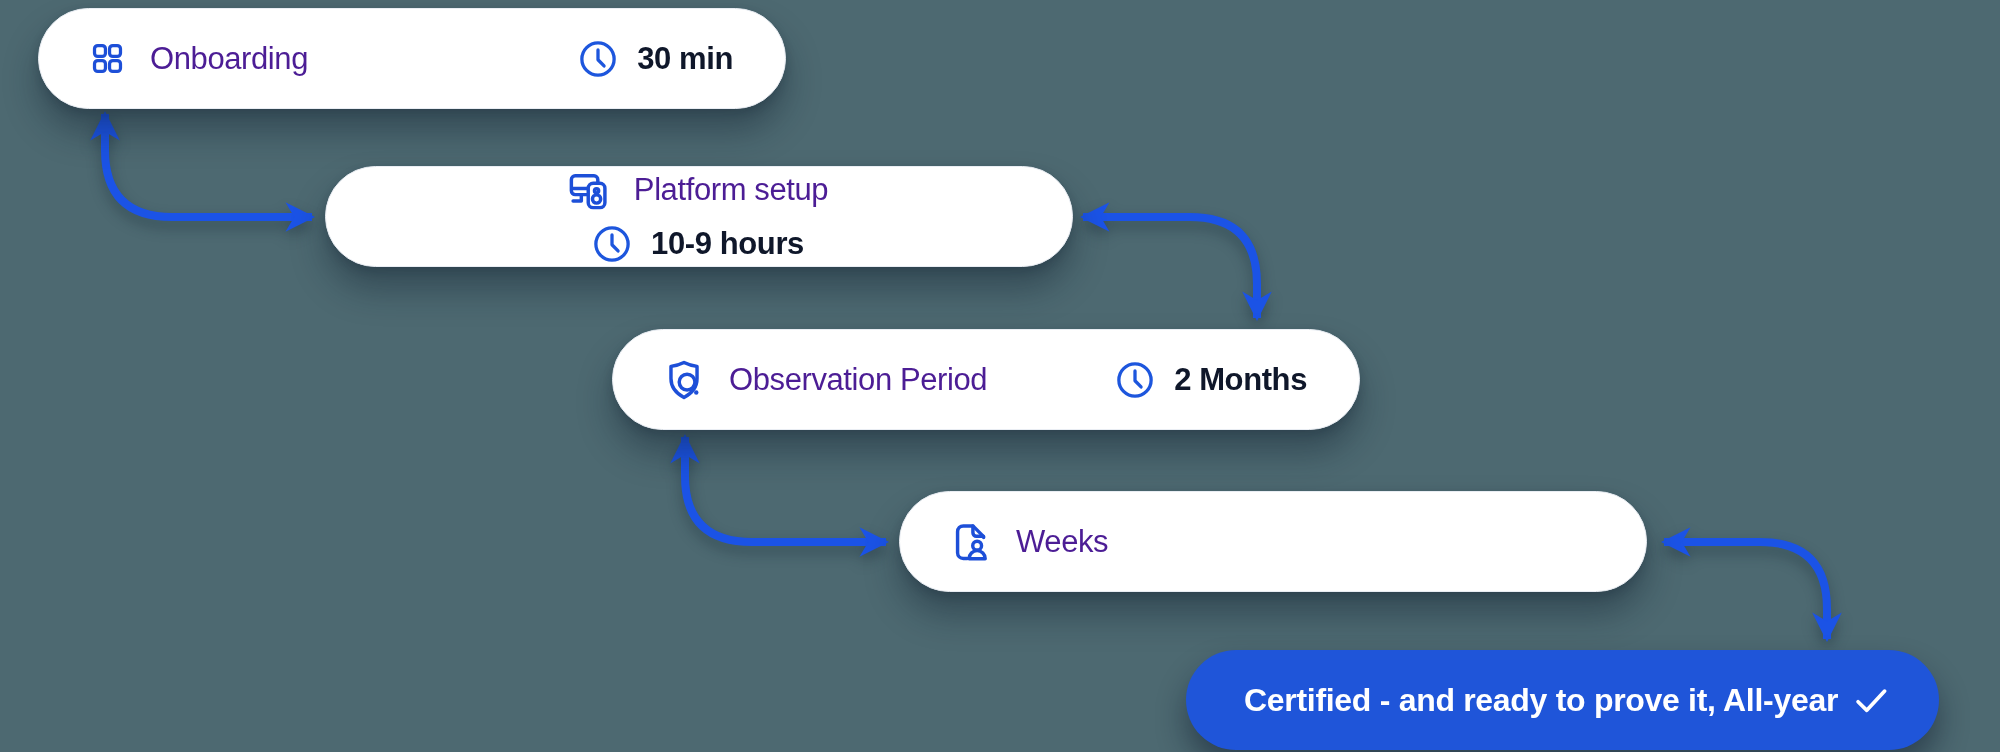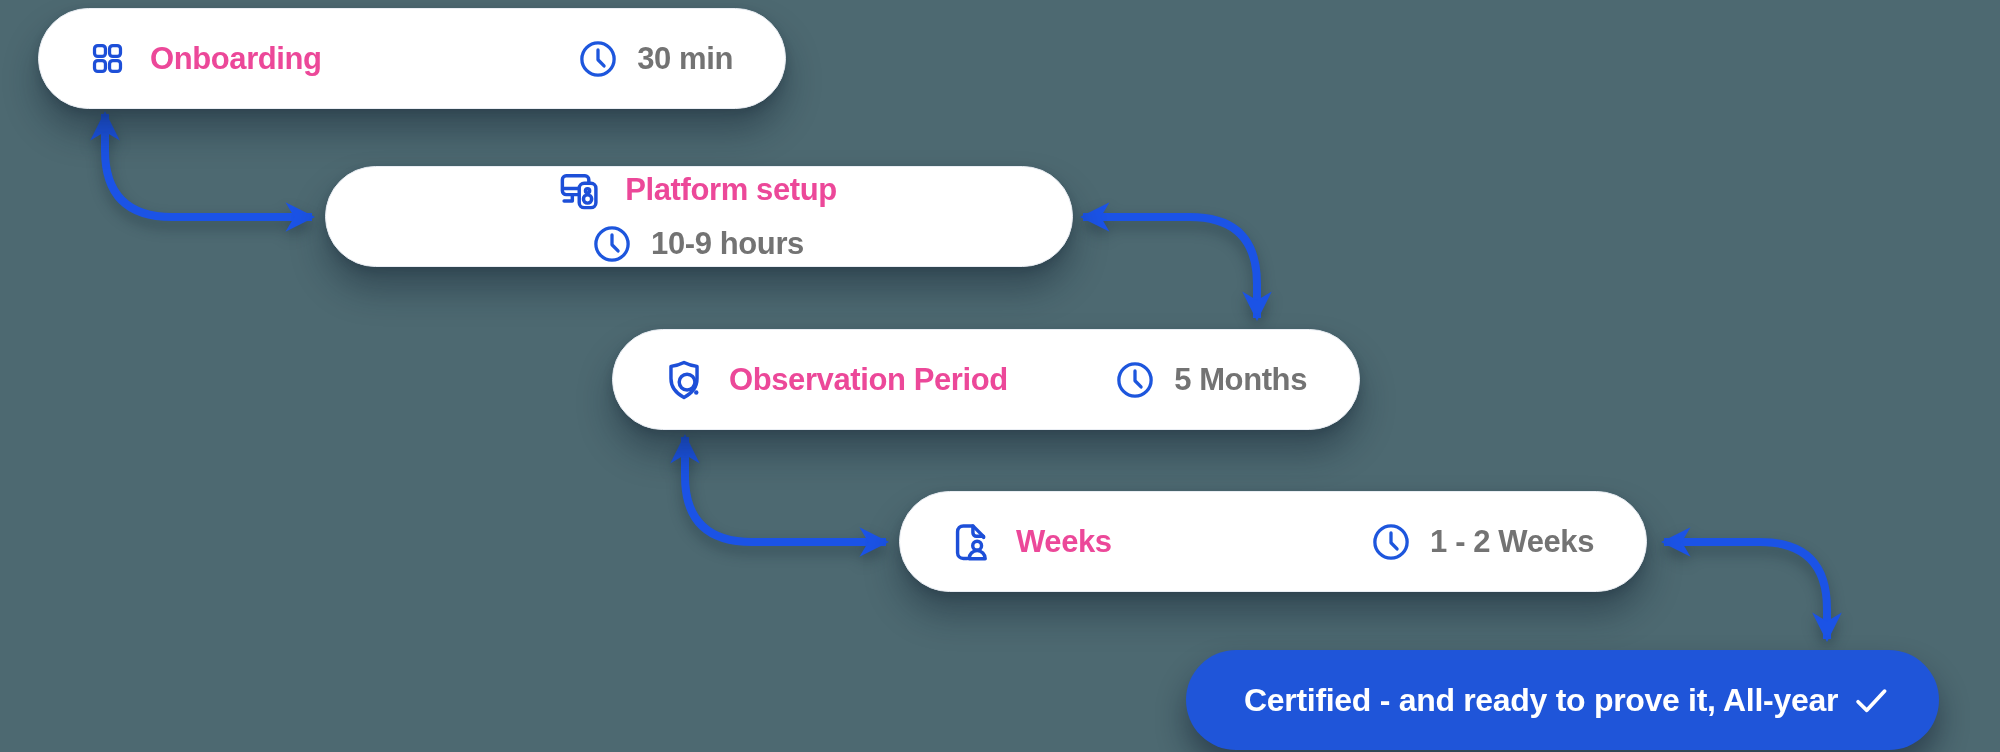--- a/index.html
+++ b/index.html
@@ -12,22 +12,22 @@
   .pill{
     position:absolute;z-index:2;box-sizing:border-box;
     width:748px;height:101px;border-radius:52px;
     background:#ffffff;border:1px solid #e9edf3;
     display:flex;align-items:center;justify-content:space-between;
     padding:0 52px 0 48px;
     box-shadow:0 22px 34px rgba(14,30,44,.40),0 4px 10px rgba(14,30,44,.18);
   }
   .pill-left{display:flex;align-items:center;gap:22px;}
   .pill-right{display:flex;align-items:center;gap:17px;}
-  .step-label{font-size:31px;font-weight:700;color:#ec4899;letter-spacing:-.4px;white-space:nowrap;}
-  .step-duration{font-size:31px;font-weight:600;color:#737373;letter-spacing:-.4px;white-space:nowrap;}
+  .step-label{font-size:31px;font-weight:400;color:#4c1d95;letter-spacing:-.4px;white-space:nowrap;}
+  .step-duration{font-size:31px;font-weight:600;color:#0f172a;letter-spacing:-.4px;white-space:nowrap;}
   .feat-icon{width:46px;height:46px;flex:none;}
   .grid-size{width:41px;height:41px;}
   .clock{width:44px;height:44px;flex:none;}
   .p1{left:38px;top:8px;}
   .p2{left:325px;top:166px;flex-direction:column;}
   .p3{left:612px;top:329px;gap:40px;}
   .p4{left:899px;top:491px;}
   .result-pill{
     left:1186px;top:650px;width:753px;height:100px;
     background:#1f55d9;border:none;
@@ -103,41 +103,34 @@
         <circle cx="13.6" cy="13.1" r="4.1" fill="#ffffff"></circle>
         <circle cx="18.4" cy="18.5" r="1.15" fill="#1d4fd8" stroke="none"></circle>
       </svg>
       <span class="step-label">Observation Period</span>
     </div>
     <div class="pill-right">
       <svg class="clock" viewBox="0 0 24 24" fill="none" stroke="#1d56dd" stroke-width="1.8" stroke-linecap="round" stroke-linejoin="round">
         <circle cx="12" cy="12" r="8.8"></circle>
         <path d="M12 7.1 V12.4 L15.3 15.8"></path>
       </svg>
-      <span class="step-duration">5 Months</span>
+      <span class="step-duration">2 Months</span>
     </div>
   </div>
 
   <div class="pill p4">
     <div class="pill-left">
       <svg class="feat-icon" viewBox="0 0 24 24" fill="none" stroke="#1d4fd8" stroke-width="1.8" stroke-linecap="round" stroke-linejoin="round">
         <path d="M18.6 9.6 V9.2 L13 3.6 H8 C6.3 3.6 5 4.9 5 6.6 V17.6 C5 19.3 6.3 20.6 8 20.6 h2.1"></path>
         <path d="M13 3.6 V7.2 C13 8.2 13.8 9 14.8 9 H18.4"></path>
         <path d="M11 20.7 a4.2 4.2 0 0 1 8.4 0 z" fill="#ffffff"></path>
         <circle cx="15.2" cy="13.9" r="2.3" fill="#ffffff"></circle>
       </svg>
       <span class="step-label">Weeks</span>
     </div>
-    <div class="pill-right">
-      <svg class="clock" viewBox="0 0 24 24" fill="none" stroke="#1d56dd" stroke-width="1.8" stroke-linecap="round" stroke-linejoin="round">
-        <circle cx="12" cy="12" r="8.8"></circle>
-        <path d="M12 7.1 V12.4 L15.3 15.8"></path>
-      </svg>
-      <span class="step-duration">1 - 2 Weeks</span>
-    </div>
   </div>
 
   <div class="pill result-pill">
     <span class="result-label">Certified - and ready to prove it, All-year</span>
     <svg class="check" viewBox="0 0 24 24" fill="none" stroke="#ffffff" stroke-width="2.1" stroke-linecap="round" stroke-linejoin="round">
       <path d="M4.6 13 L9.6 17.9 L19.8 6.9"></path>
     </svg>
   </div>
 
 </div>

